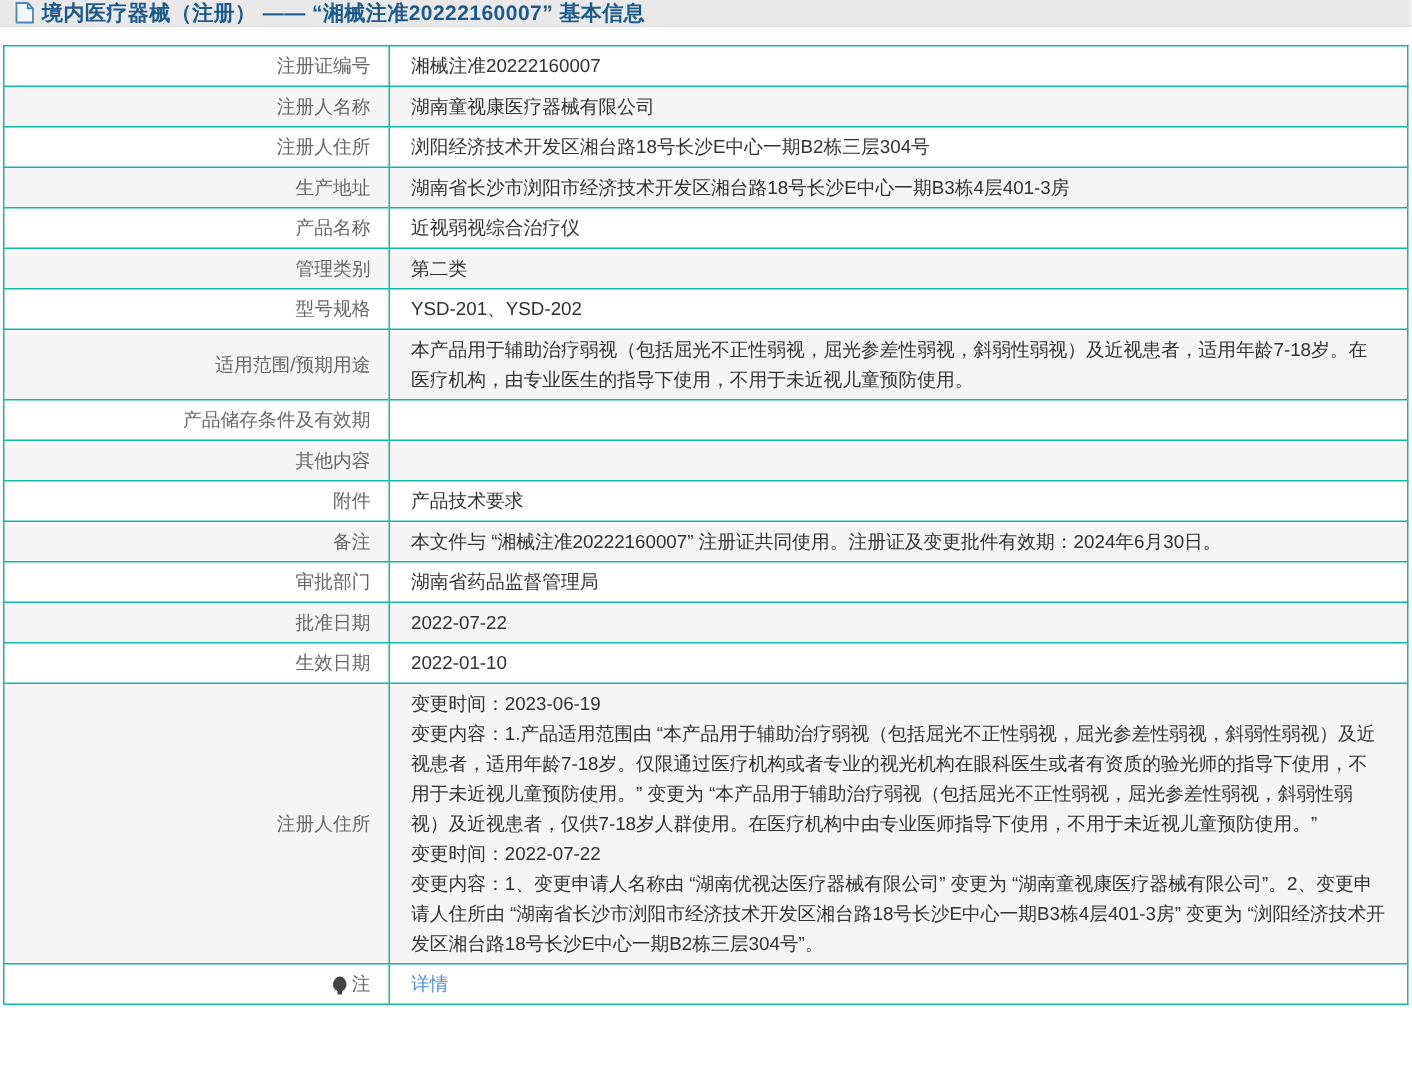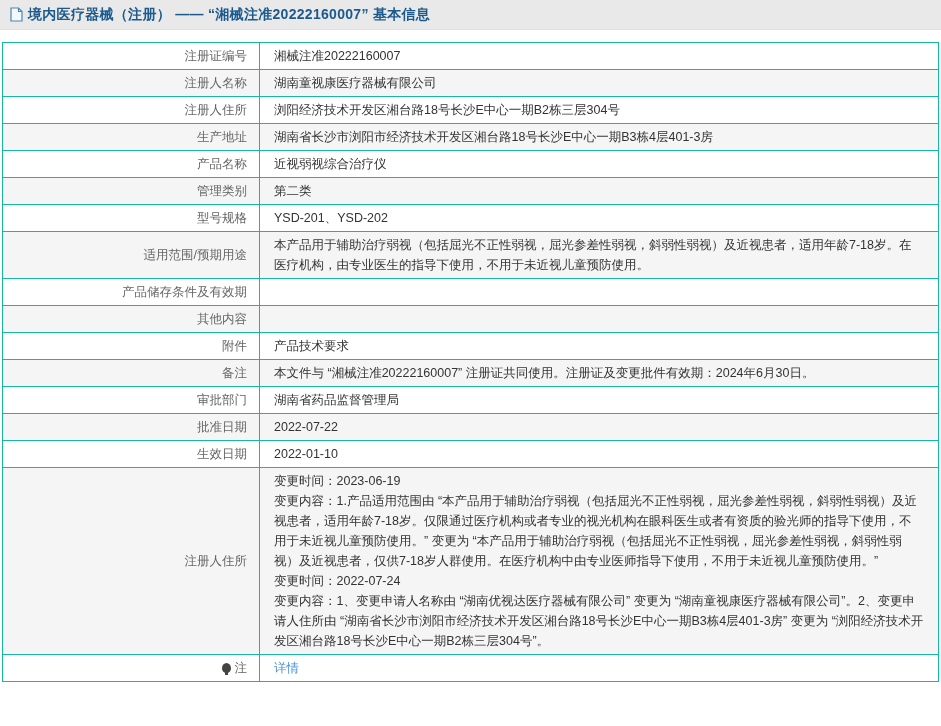--- a/index.html
+++ b/index.html
@@ -1,21 +1,21 @@
 <!DOCTYPE html>
 <html><head>
 <meta charset="utf-8">
 <style>
   html, body { margin:0; padding:0; background:#ffffff; }
   body { font-family:"Liberation Sans","DejaVu Sans",sans-serif; }
   .page { width:941px; min-height:726px; background:#ffffff; box-sizing:border-box; }
 
   
   .title-bar {
-    height:30px; background:#e9e9e9; display:flex; align-items:center;
+    height:18px; background:#e9e9e9; display:flex; align-items:center;
     padding:0 10px; box-sizing:border-box; border-bottom:1px solid #e0e0e0;
   }
   .doc-icon { display:inline-flex; margin-right:5px; }
   .page-title { font-size:14px; font-weight:bold; color:#1c5a8e; letter-spacing:0.3px; }
 
   
   .info-table {
     border-collapse:collapse; width:937px; margin:12px 2px 0 2px;
     table-layout:fixed; border:1px solid #c9c9c9;
   }
@@ -147,21 +147,21 @@
           <th class="label-cell"><span>生效日期</span></th>
           <td class="value-cell">
             <div class="value-line">2022-01-10</div>
           </td>
         </tr>
         <tr>
           <th class="label-cell"><span>注册人住所</span></th>
           <td class="value-cell">
             <div class="value-line">变更时间：2023-06-19</div>
             <div class="value-line">变更内容：1.产品适用范围由 “本产品用于辅助治疗弱视（包括屈光不正性弱视，屈光参差性弱视，斜弱性弱视）及近视患者，适用年龄7-18岁。仅限通过医疗机构或者专业的视光机构在眼科医生或者有资质的验光师的指导下使用，不用于未近视儿童预防使用。” 变更为 “本产品用于辅助治疗弱视（包括屈光不正性弱视，屈光参差性弱视，斜弱性弱视）及近视患者，仅供7-18岁人群使用。在医疗机构中由专业医师指导下使用，不用于未近视儿童预防使用。”</div>
-            <div class="value-line">变更时间：2022-07-24</div>
+            <div class="value-line">变更时间：2022-07-22</div>
             <div class="value-line">变更内容：1、变更申请人名称由 “湖南优视达医疗器械有限公司” 变更为 “湖南童视康医疗器械有限公司”。2、变更申请人住所由 “湖南省长沙市浏阳市经济技术开发区湘台路18号长沙E中心一期B3栋4层401-3房” 变更为 “浏阳经济技术开发区湘台路18号长沙E中心一期B2栋三层304号”。</div>
           </td>
         </tr>
         <tr>
           <th class="label-cell"><span class="note-icon"></span><span>注</span></th>
           <td class="value-cell"><a class="details-link" href="#">详情</a></td>
         </tr>
       </tbody>
   </table>
 

